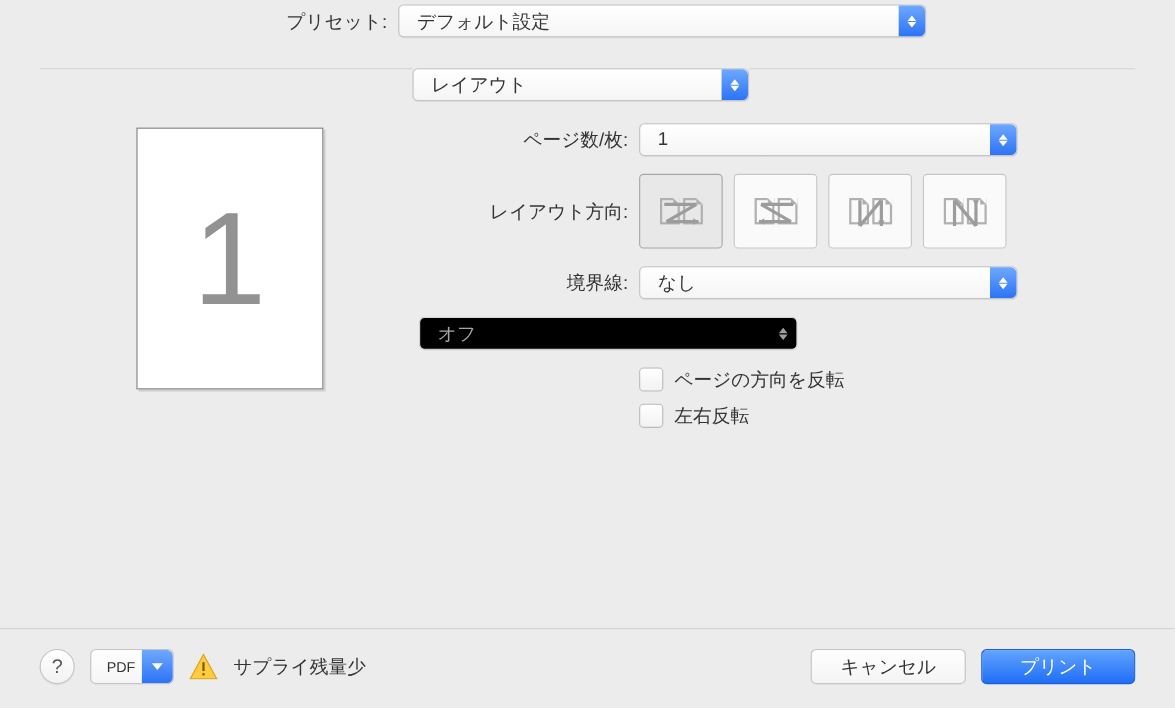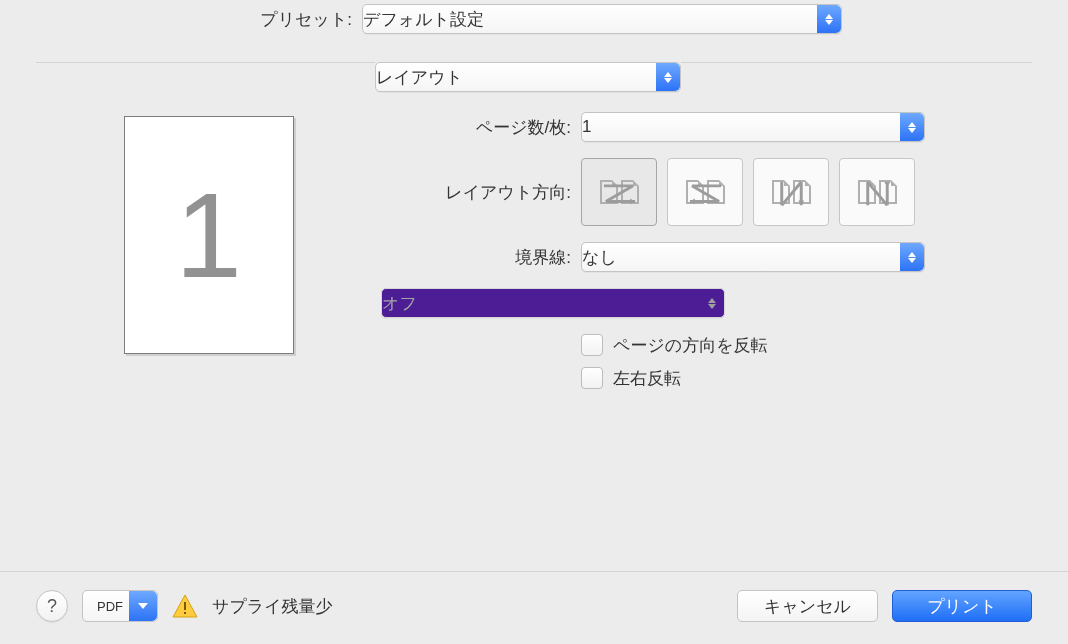--- a/index.html
+++ b/index.html
@@ -22,39 +22,39 @@
     .preset-row { margin-top: 4px; margin-bottom: 16px; }
     .preset-row .label-col { width: 362px; }
     .select {
       position: relative;
       background: linear-gradient(#fff, #f5f5f5);
       border: 1px solid #c4c4c4;
       border-radius: 5px;
       height: 30px;
       display: flex;
       align-items: center;
-      padding-left: 0;
+      padding-left: 16px;
       font-size: 17px;
       box-shadow: 0 1px 0 rgba(0,0,0,0.04);
     }
     .select .stepper {
       position: absolute;
       right: 0; top: 0; bottom: 0;
       width: 24px;
       background: linear-gradient(#6ea8ff, #2c73f6);
       border-top-right-radius: 5px;
       border-bottom-right-radius: 5px;
       display: flex;
       flex-direction: column;
       align-items: center;
       justify-content: center;
       gap: 1px;
     }
     .select.disabled {
-      background: #4c1d95;
+      background: #000000;
       border-color: #d7d7d7;
       color: #a6a6a6;
     }
     .select.disabled .stepper { background: transparent; }
     .select.disabled .stepper .up,
     .select.disabled .stepper .down { border-bottom-color: #9e9e9e; border-top-color: #9e9e9e; }
     .stepper .up {
       width: 0; height: 0;
       border-left: 4px solid transparent;
       border-right: 4px solid transparent;

